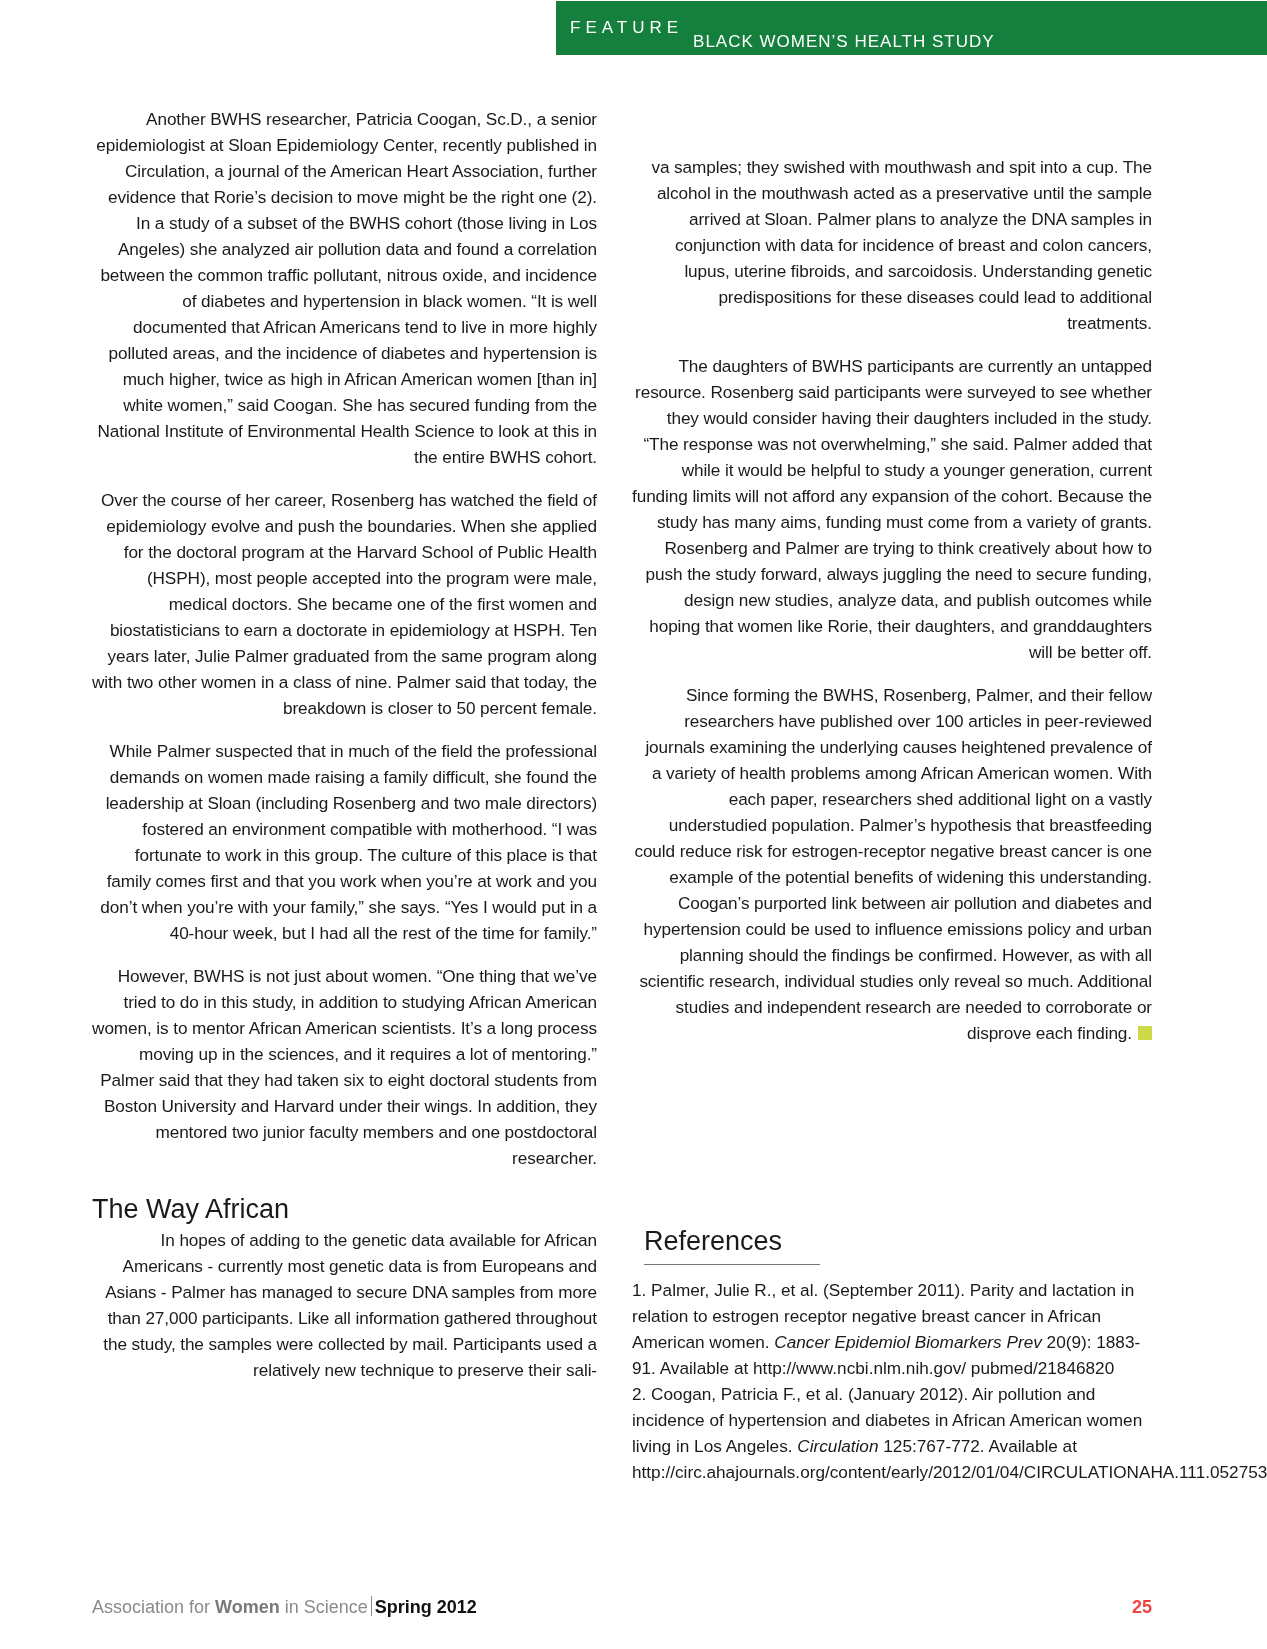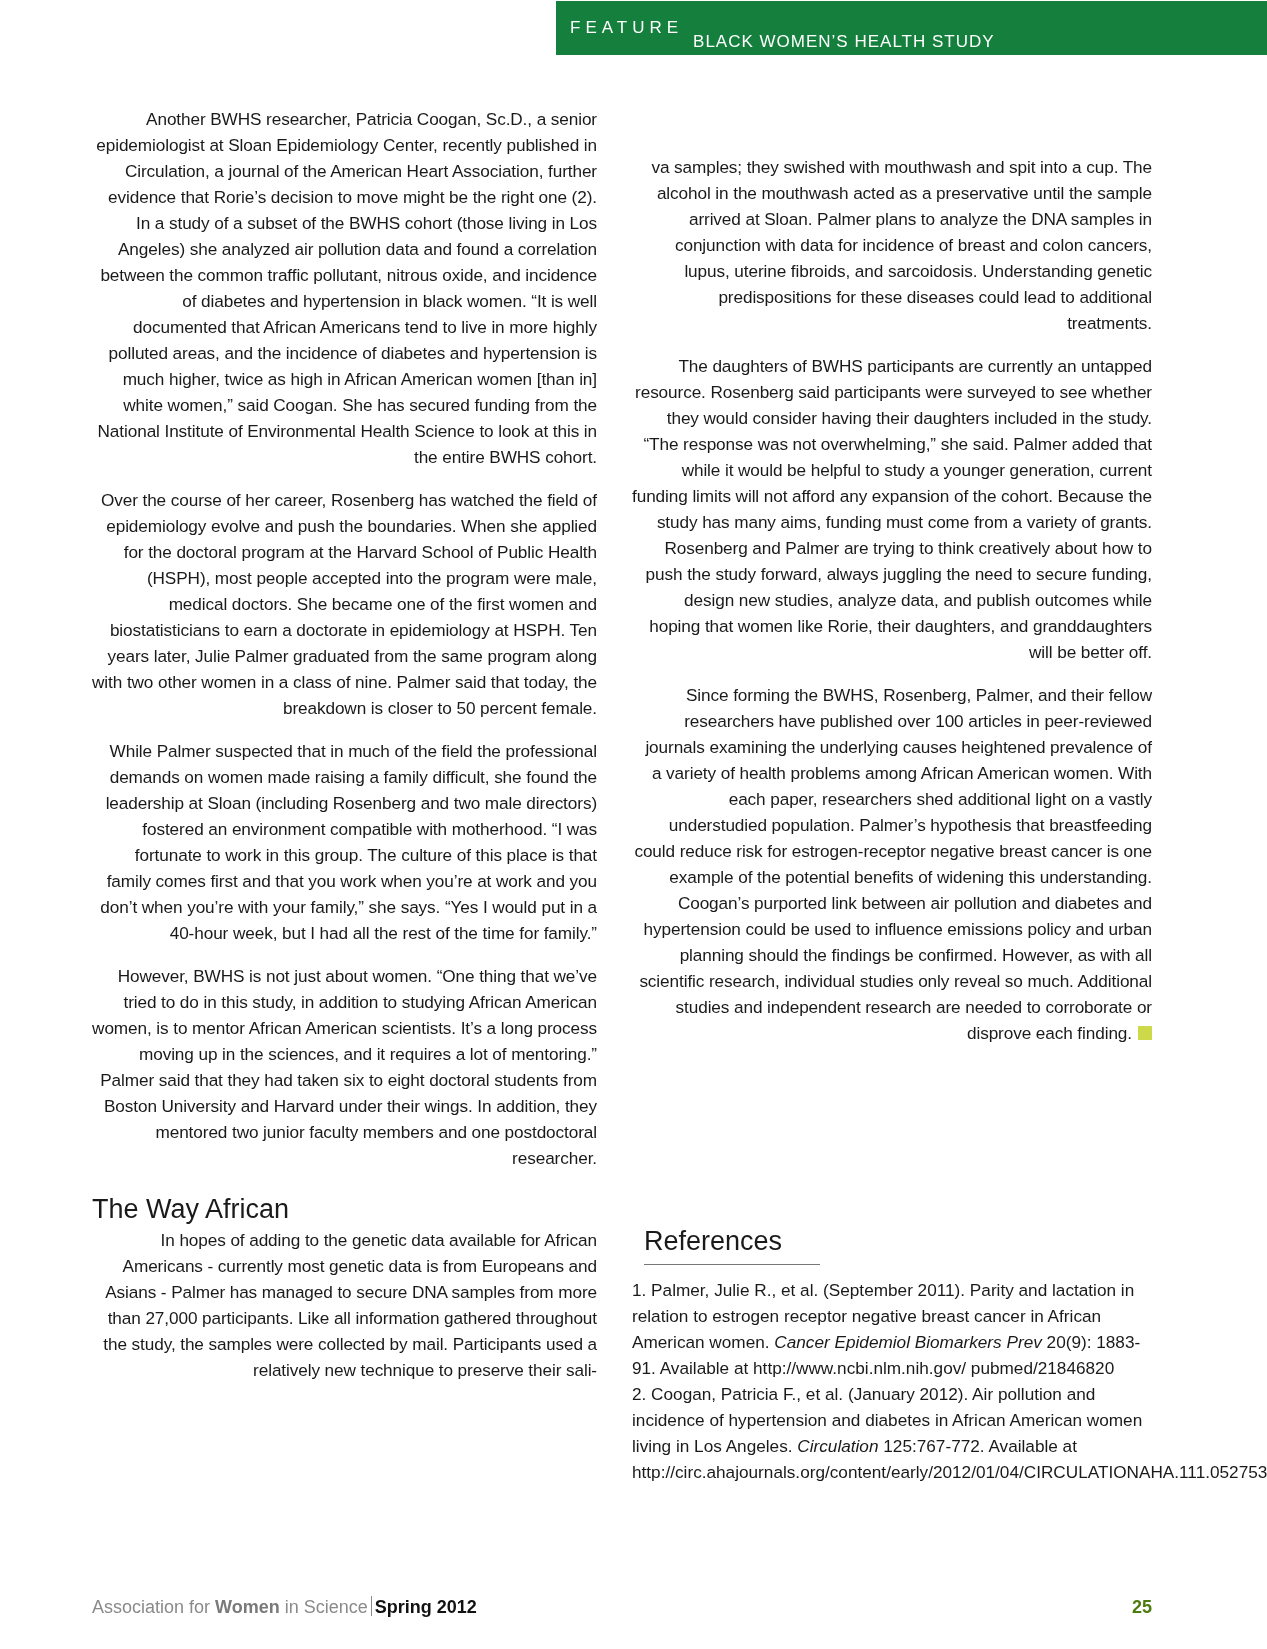--- a/index.html
+++ b/index.html
@@ -115,21 +115,21 @@
       height: 20px;
       background: #8a8a8a;
       margin: 0 3px;
       vertical-align: -3px;
     }
     .footer-issue {
       color: #111;
       font-weight: bold;
     }
     .page-number {
-      color: #4d7c0f;
+      color: #ef4444;
       font-weight: bold;
       font-size: 18px;
     }
   </style>
 </head>
 <body>
 
 <div class="header-bar">
   <span class="header-kicker">FEATURE</span>
   <span class="header-title">BLACK WOMEN’S HEALTH STUDY</span>

